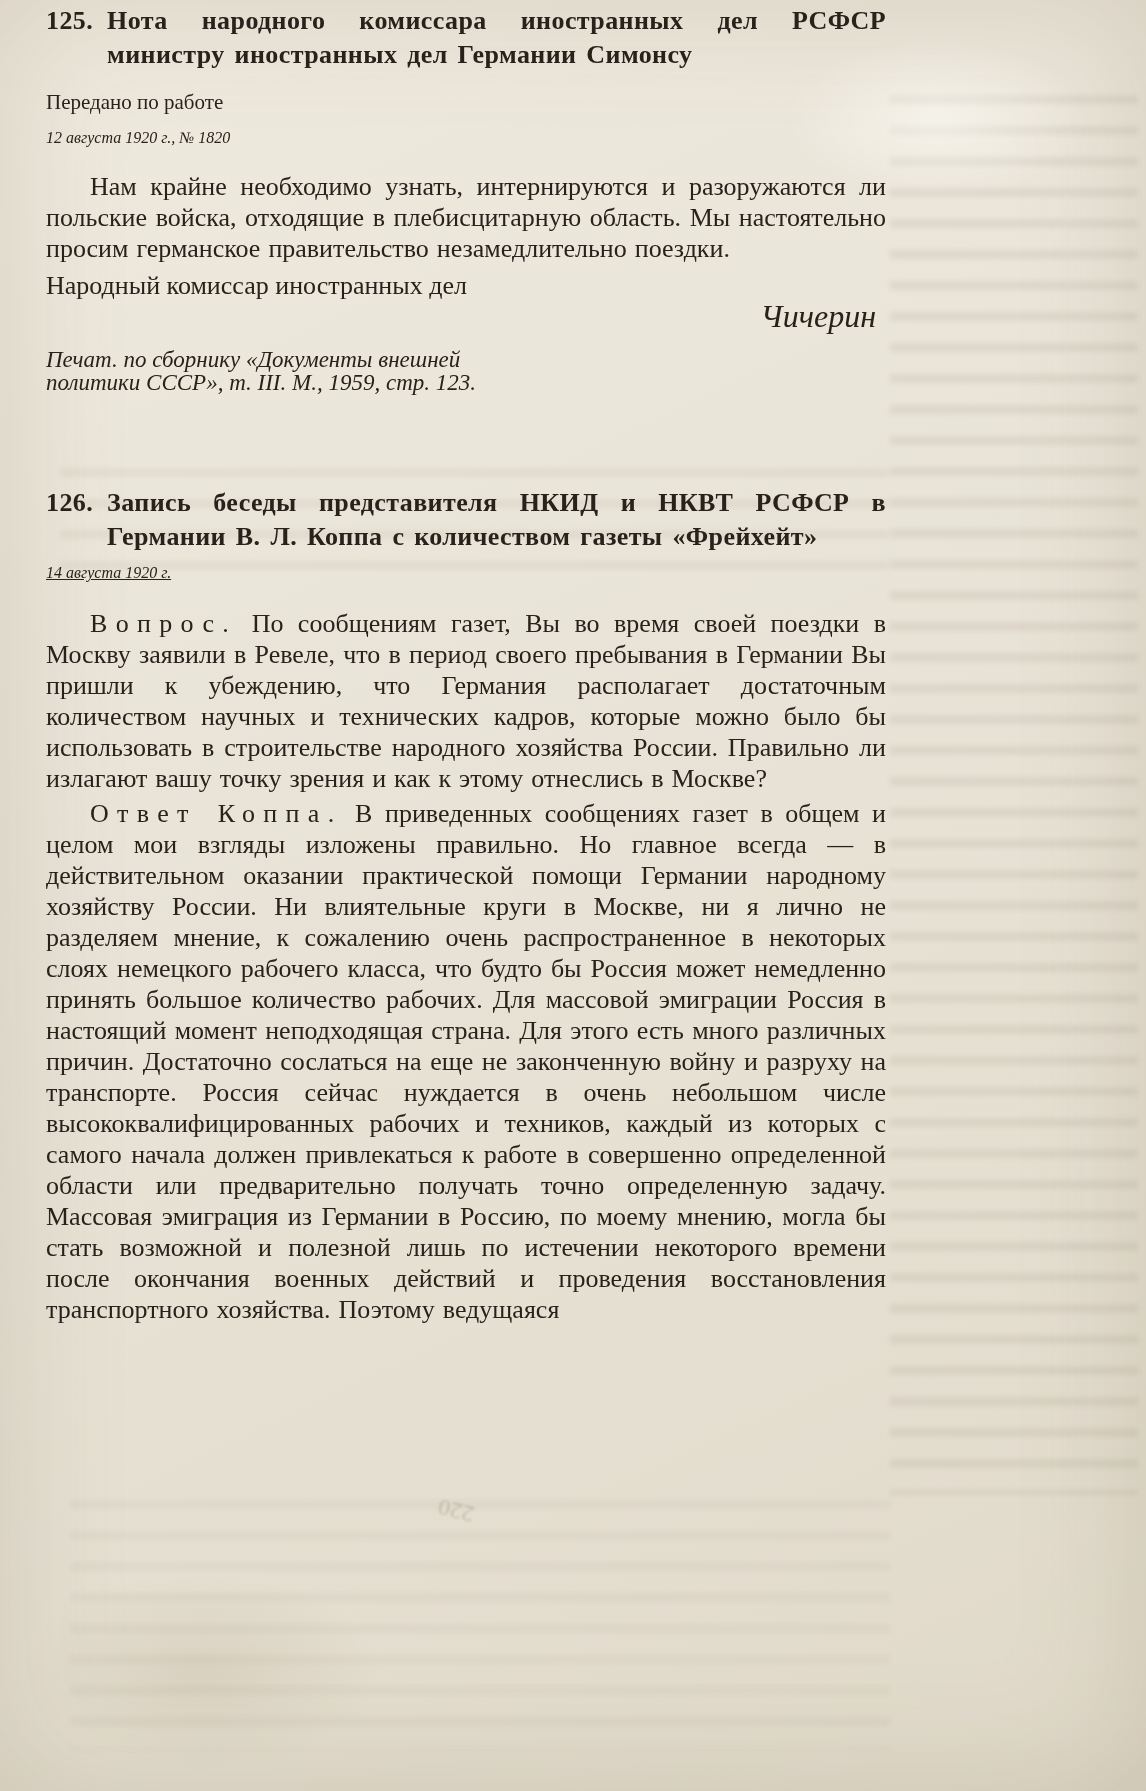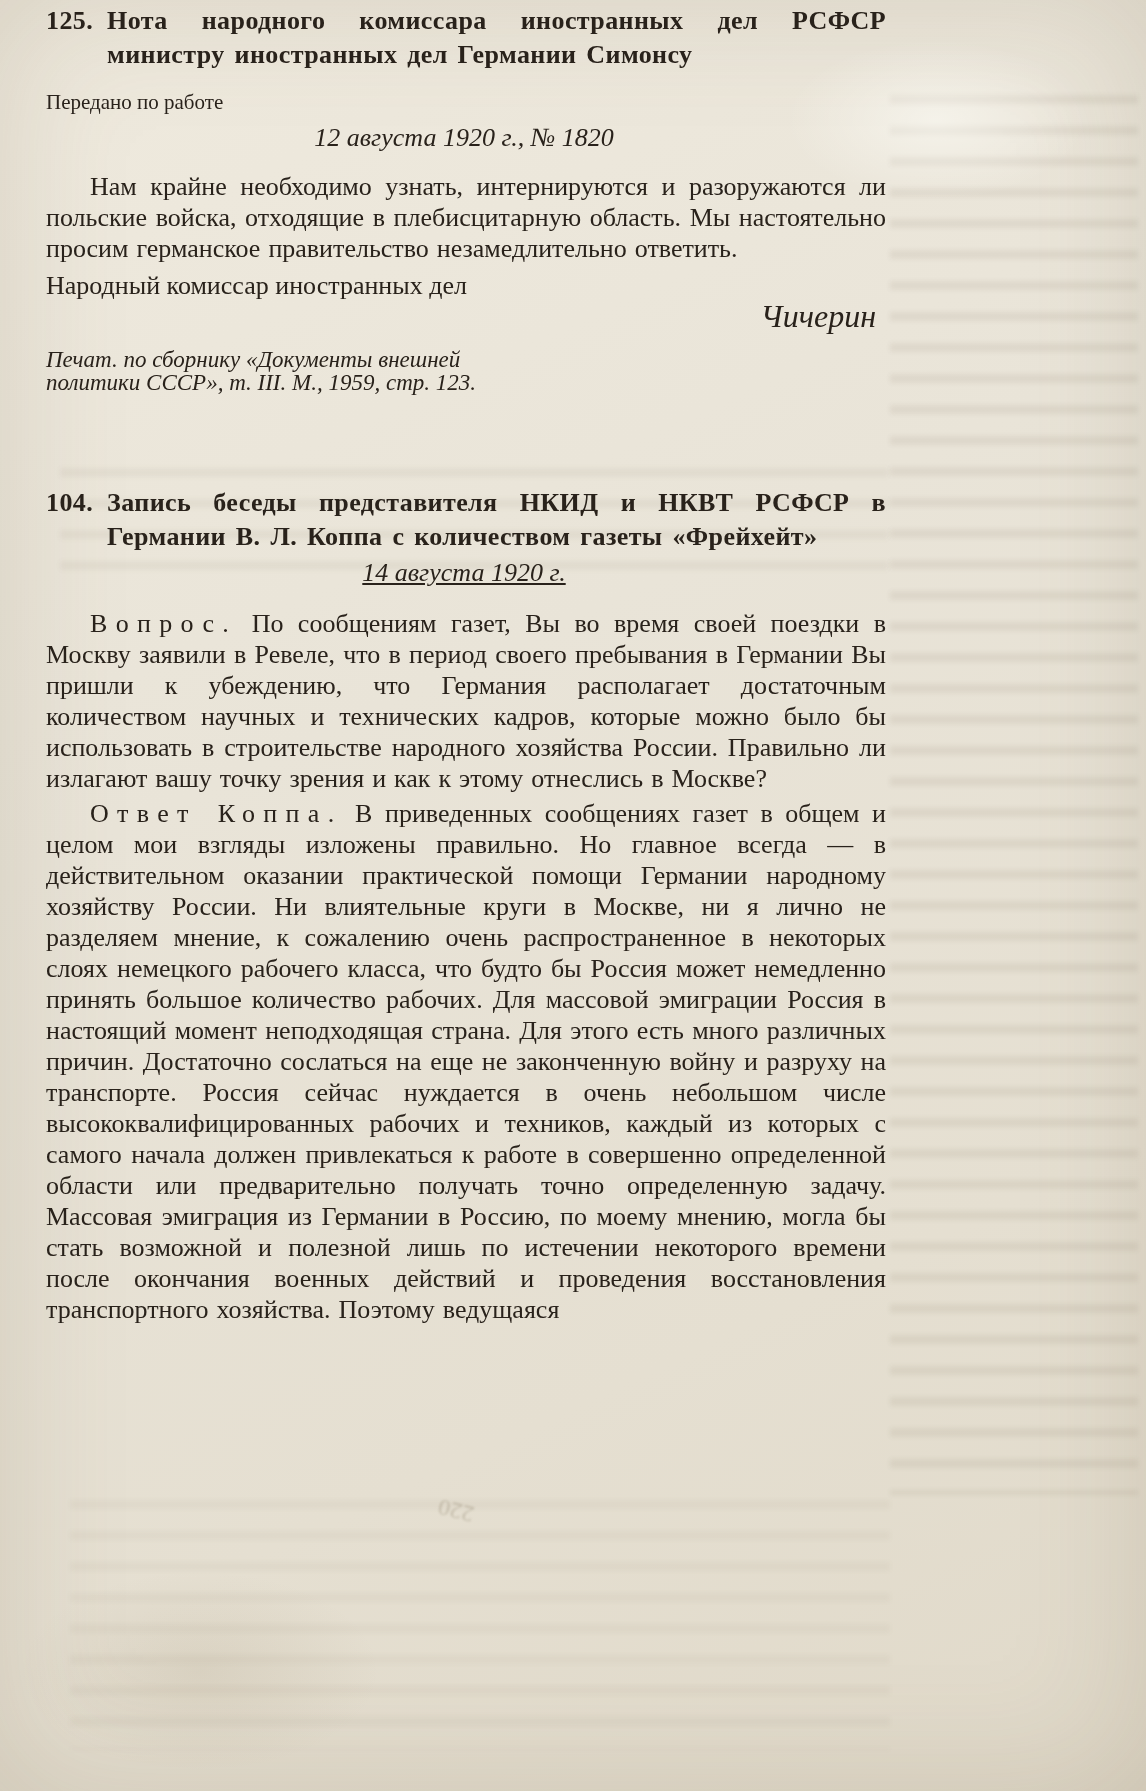--- a/index.html
+++ b/index.html
@@ -69,24 +69,24 @@
     line-height: 34px;
     letter-spacing: 0.4px;
   }
   .doc-num { flex: 0 0 auto; margin-right: 14px; }
   .doc-title { flex: 1 1 auto; text-align: justify; word-spacing: 3px; }
 
   .transmission { margin: 0 0 10px 0; font-size: 21px; line-height: 25px; }
 
   .dateline {
     margin: 0 0 20px 0;
-    font-size: 26px;
+    font-size: 16px;
     line-height: 26px;
     font-style: italic;
-    text-align: center;
+    text-align: left;
     padding-right: 4px;
   }
 
   .body-par {
     margin: 0;
     font-size: 26px;
     line-height: 31px;
     text-align: justify;
     text-indent: 44px;
     word-spacing: 1.5px;
@@ -132,31 +132,31 @@
     <section>
       <h2 class="doc-head">
         <span class="doc-num">125.</span>
         <span class="doc-title">Нота народного комиссара иностранных дел РСФСР министру иностранных дел Германии Симонсу</span>
       </h2>
 
       <p class="transmission">Передано по работе</p>
 
       <p class="dateline">12 августа 1920 г., № 1820</p>
 
-      <p class="body-par">Нам крайне необходимо узнать, интернируются и разоружаются ли польские войска, отходящие в плебисцитарную область. Мы настоятельно просим германское правительство незамедлительно ответить.</p>
+      <p class="body-par">Нам крайне необходимо узнать, интернируются и разоружаются ли польские войска, отходящие в плебисцитарную область. Мы настоятельно просим германское правительство незамедлительно поездки.</p>
 
       <p class="sig-title">Народный комиссар иностранных дел</p>
       <p class="sig-name">Чичерин</p>
 
       <p class="source"><span>Печат. по сборнику «Документы внешней</span><br><span>политики СССР», т. III. М., 1959, стр. 123.</span></p>
     </section>
 
     <section class="doc126">
       <h2 class="doc-head">
-        <span class="doc-num">104.</span>
+        <span class="doc-num">126.</span>
         <span class="doc-title">Запись беседы представителя НКИД и НКВТ РСФСР в Германии В. Л. Коппа с количеством газеты «Фрейхейт»</span>
       </h2>
 
       <p class="dateline">14 августа 1920 г.</p>
 
       <p class="body-par"><span class="spaced-label">Вопрос.</span> <span>По сообщениям газет, Вы во время своей поездки в Москву заявили в Ревеле, что в период своего пребывания в Германии Вы пришли к убеждению, что Германия располагает достаточным количеством научных и технических кадров, которые можно было бы использовать в строительстве народного хозяйства России. Правильно ли излагают вашу точку зрения и как к этому отнеслись в Москве?</span></p>
 
       <p class="body-par answer-par"><span class="spaced-label">Ответ Коппа.</span> <span>В приведенных сообщениях газет в общем и целом мои взгляды изложены правильно. Но главное всегда — в действительном оказании практической помощи Германии народному хозяйству России. Ни влиятельные круги в Москве, ни я лично не разделяем мнение, к сожалению очень распространенное в некоторых слоях немецкого рабочего класса, что будто бы Россия может немедленно принять большое количество рабочих. Для массовой эмиграции Россия в настоящий момент неподходящая страна. Для этого есть много различных причин. Достаточно сослаться на еще не законченную войну и разруху на транспорте. Россия сейчас нуждается в очень небольшом числе высококвалифицированных рабочих и техников, каждый из которых с самого начала должен привлекаться к работе в совершенно определенной области или предварительно получать точно определенную задачу. Массовая эмиграция из Германии в Россию, по моему мнению, могла бы стать возможной и полезной лишь по истечении некоторого времени после окончания военных действий и проведения восстановления транспортного хозяйства. Поэтому ведущаяся</span></p>
     </section>
 

